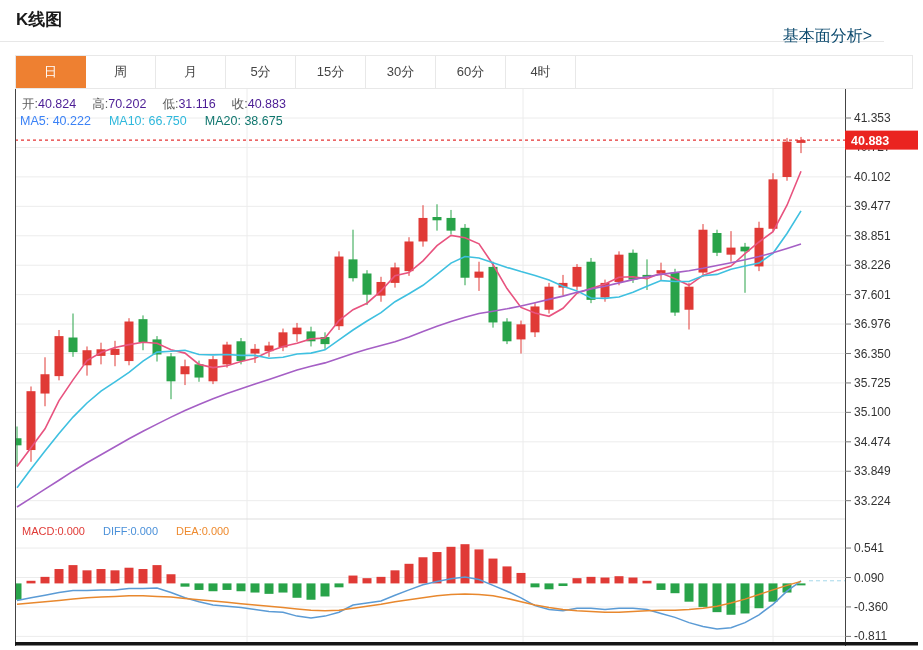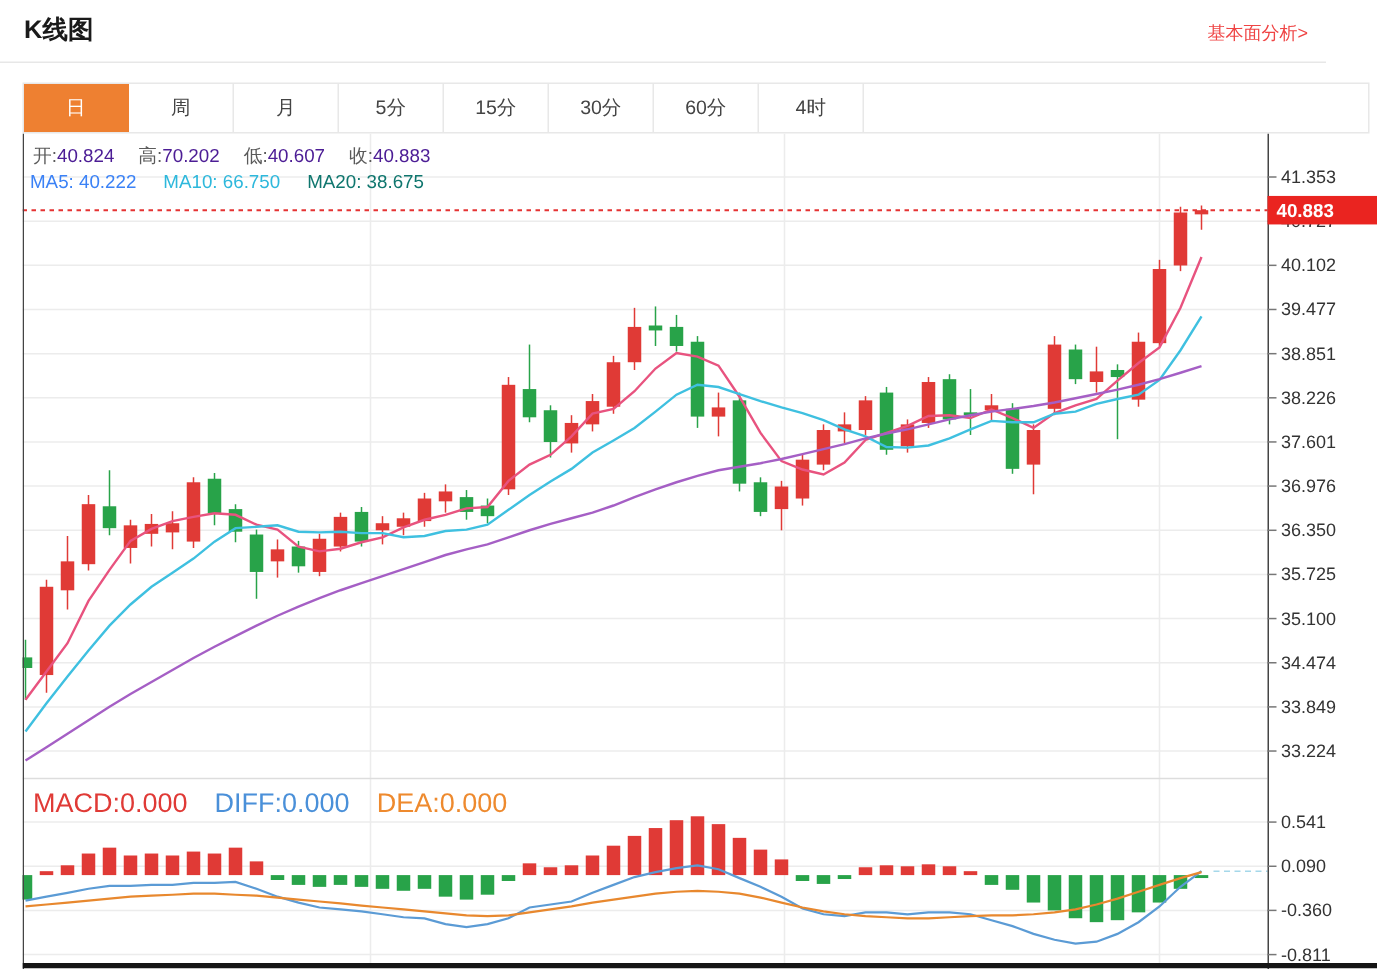--- a/index.html
+++ b/index.html
@@ -1,34 +1,34 @@
 <!DOCTYPE html>
 <html><head>
 <meta charset="utf-8">
 <style>
   html,body{margin:0;padding:0;}
   body{width:923px;height:650px;background:#fff;position:relative;overflow:hidden;
        font-family:"Liberation Sans",sans-serif;}
   .header{position:absolute;left:0;top:0;width:884px;height:41px;border-bottom:1px solid #e7e7e7;background:#fff;}
   .title{position:absolute;left:16px;top:8px;font-size:17px;font-weight:bold;color:#1a1a1a;}
-  .fund-link{position:absolute;right:12px;top:14px;font-size:12px;color:#ef4444;cursor:pointer;}
+  .fund-link{position:absolute;right:12px;top:26px;font-size:16px;color:#0c4a6e;cursor:pointer;}
   .tabs{position:absolute;left:15px;top:55px;width:898px;height:34px;box-sizing:border-box;
         border:1px solid #e8e8e8;display:flex;background:#fff;}
   .tab{width:70px;height:32px;line-height:32px;text-align:center;font-size:13px;color:#444;
        border-right:1px solid #e8e8e8;box-sizing:border-box;cursor:pointer;background:#fff;flex:0 0 auto;}
   .tab.active{background:#ee8031;color:#fff;border-right-color:#ee8031;}
   .chart{position:absolute;left:15px;top:89px;width:903px;height:561px;}
   .chart svg{position:absolute;left:0;top:0;}
   .ohlc-row{position:absolute;left:7px;top:7px;font-size:12.5px;white-space:nowrap;z-index:5;}
   .ohlc-row .lab{color:#5a5a5a;}
   .ohlc-row .val{color:#4c1d95;margin-right:16px;}
   .ma-row{position:absolute;left:5px;top:25px;font-size:12.5px;white-space:nowrap;z-index:5;}
   .ma-row .seg{margin-right:18px;}
   .c-ma5{color:#3b82f6;} .c-ma10{color:#2eb8dc;} .c-ma20{color:#0f766e;}
-  .macd-row{position:absolute;left:7px;top:436px;font-size:18px;white-space:nowrap;z-index:5;}
+  .macd-row{position:absolute;left:7px;top:436px;font-size:11px;white-space:nowrap;z-index:5;}
   .macd-row .seg{margin-right:18px;}
   .c-macd{color:#e03a36;} .c-diff{color:#4a90d9;} .c-dea{color:#ee8a2e;}
 </style>
 </head>
 <body>
 
 <div class="header">
   <div class="title">K线图</div>
   <div class="fund-link">基本面分析&gt;</div>
 </div>
@@ -39,21 +39,21 @@
     <div class="tab">月</div>
     <div class="tab">5分</div>
     <div class="tab">15分</div>
     <div class="tab">30分</div>
     <div class="tab">60分</div>
     <div class="tab">4时</div>
   </div>
 
 <div class="chart">
   <div class="ohlc-row">
-    <span class="lab">开:</span><span class="val">40.824</span><span class="lab">高:</span><span class="val">70.202</span><span class="lab">低:</span><span class="val">40.607</span><span class="lab">收:</span><span class="val">40.883</span>
+    <span class="lab">开:</span><span class="val">40.824</span><span class="lab">高:</span><span class="val">70.202</span><span class="lab">低:</span><span class="val">31.116</span><span class="lab">收:</span><span class="val">40.883</span>
   </div>
   <div class="ma-row">
     <span class="seg c-ma5"><span>MA5:</span> <span>40.222</span></span><span class="seg c-ma10"><span>MA10:</span> <span>66.750</span></span><span class="seg c-ma20"><span>MA20:</span> <span>38.675</span></span>
   </div>
   <div class="macd-row">
     <span class="seg c-macd"><span>MACD:</span><span>0.000</span></span><span class="seg c-diff"><span>DIFF:</span><span>0.000</span></span><span class="seg c-dea"><span>DEA:</span><span>0.000</span></span>
   </div>
   <div id="svg-holder">
       <svg width="903" height="561">
         <g>

